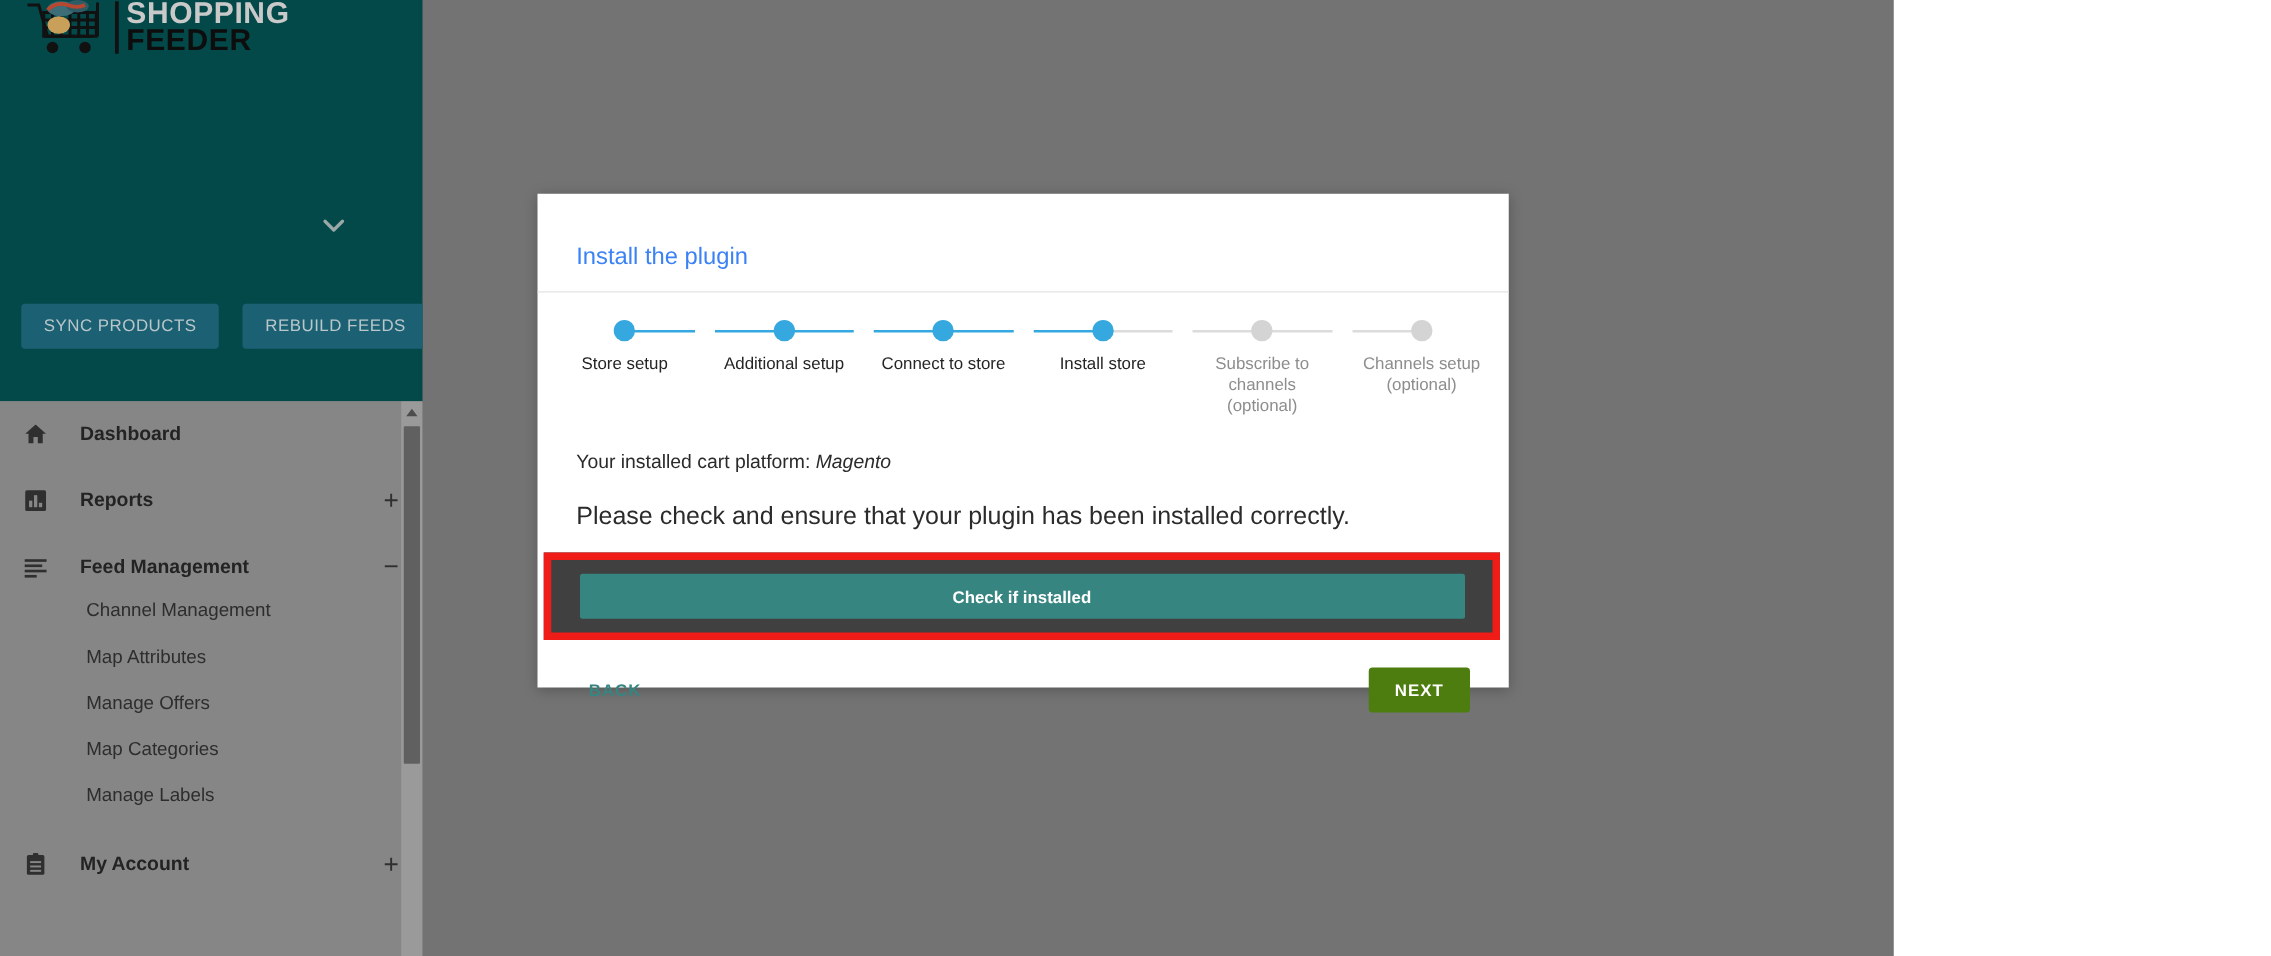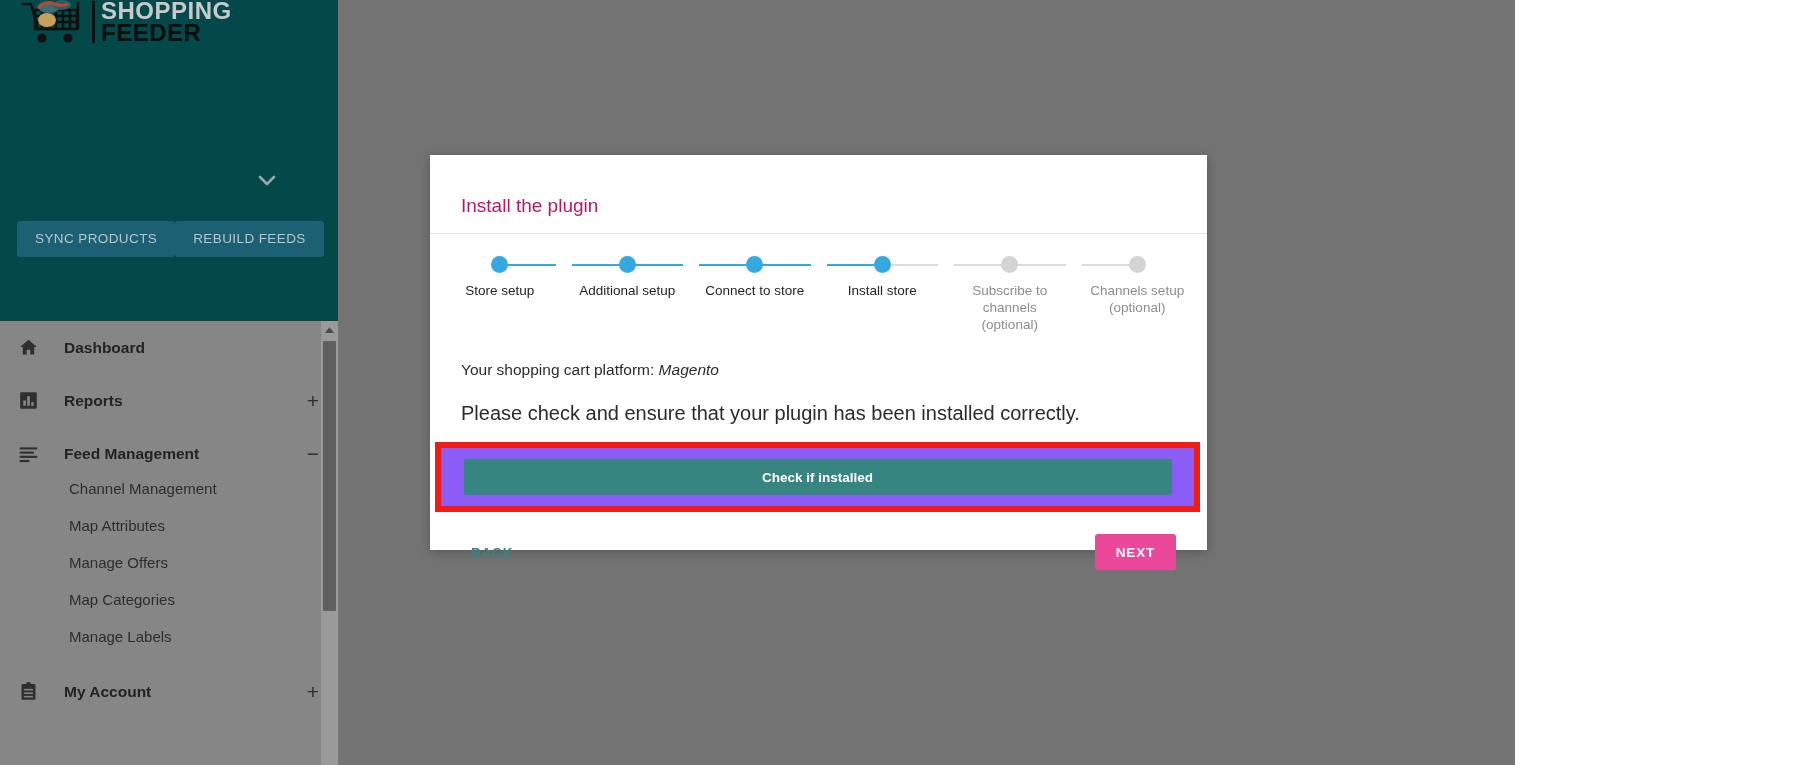--- a/index.html
+++ b/index.html
@@ -69,22 +69,23 @@
     right: 60px;
     top: 170px;
     width: 22px; height: 22px;
     cursor: pointer;
   }
   .store-chevron svg { display: block; }
 
   .sidebar-actions {
     position: absolute;
     left: 17px;
-    bottom: 64px;
-    display: flex;
+    bottom: 42px;
+    display: flex;
+    gap: 19px;
   }
   .pill-btn {
     background: #1b6173;
     color: #b9c6ca;
     border: none;
     border-radius: 3px;
     font-size: 13.5px;
     font-weight: 500;
     letter-spacing: 0.4px;
     padding: 0 18px;
@@ -180,21 +181,21 @@
     top: 155px;
     width: 777px;
     height: 395px;
     background: #ffffff;
     z-index: 30;
     box-shadow: 0 2px 10px rgba(0,0,0,0.25);
   }
 
   .modal-title {
     font-size: 19px;
-    color: #be185d;
+    color: #3b82f6;
     font-weight: 400;
     padding: 40px 0 0 31px;
   }
   .modal-divider {
     margin-top: 16px;
     height: 1px;
     background: #e4e4e4;
   }
 
   
@@ -259,21 +260,21 @@
   }
 
   
   .highlight-wrap {
     position: relative;
     margin-top: 17px;
     margin-left: -26px;
     margin-right: -24px;
     border: 6px solid #f01c18;
     padding: 11px 0;
-    background: #8b5cf6;
+    background: #404040;
   }
   .check-btn {
     display: block;
     width: 708px;
     margin: 0 auto;
     height: 36px;
     background: #368581;
     color: #ffffff;
     border: none;
     border-radius: 2px;
@@ -294,21 +295,21 @@
     border: none;
     color: #368581;
     font-size: 13.5px;
     font-weight: bold;
     letter-spacing: 0.8px;
     cursor: pointer;
     padding: 8px 10px;
     font-family: "Liberation Sans", sans-serif;
   }
   .next-btn {
-    background: #ec4899;
+    background: #4d7c0f;
     color: #ffffff;
     border: none;
     border-radius: 3px;
     font-size: 13.5px;
     font-weight: bold;
     letter-spacing: 0.8px;
     height: 36px;
     padding: 0 21px;
     cursor: pointer;
     font-family: "Liberation Sans", sans-serif;
@@ -489,21 +490,21 @@
         <span class="connector-right"></span>
         <span class="dot"></span>
         <span class="step-label">Channels setup (optional)</span>
       </div>
 
     </div>
 
     <div class="modal-body">
 
       <div class="platform-line">
-        <span>Your shopping cart platform:</span>
+        <span>Your installed cart platform:</span>
         <i>Magento</i>
       </div>
 
       <div class="instruction-line">Please check and ensure that your plugin has been installed correctly.</div>
 
       <div class="highlight-wrap">
         <button class="check-btn">Check if installed</button>
       </div>
     </div>
 

